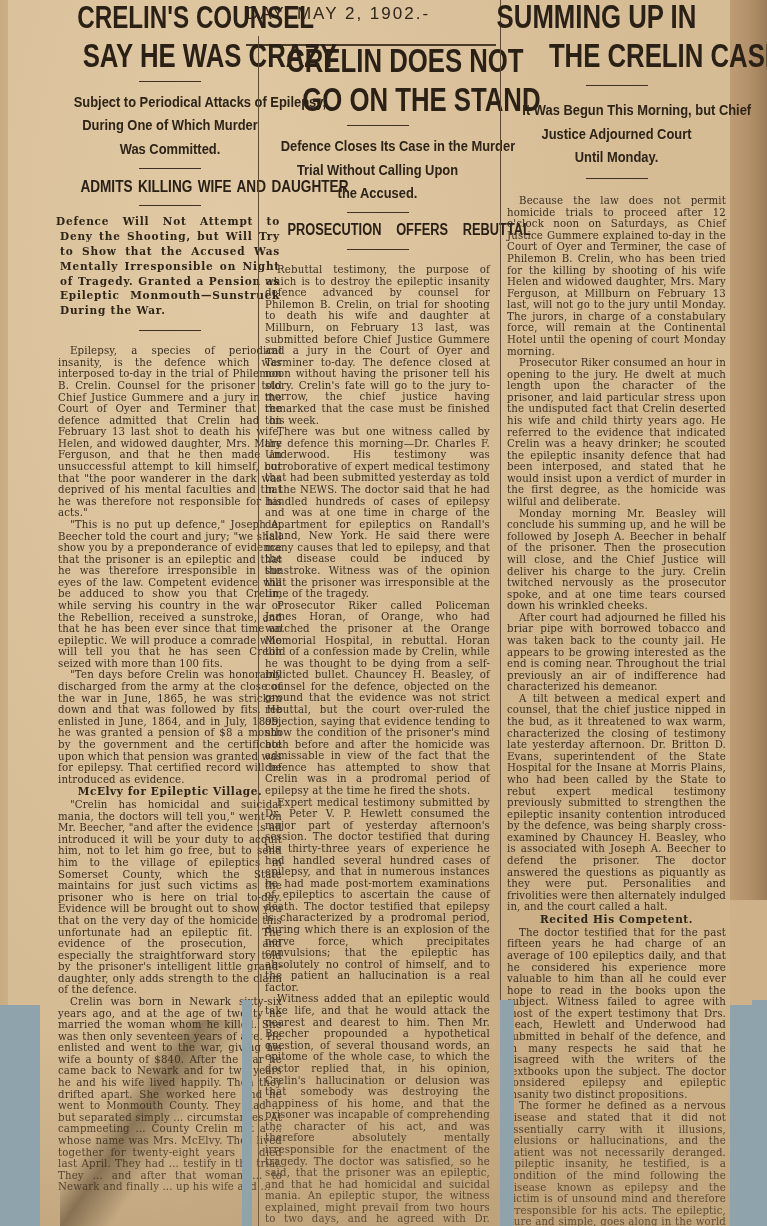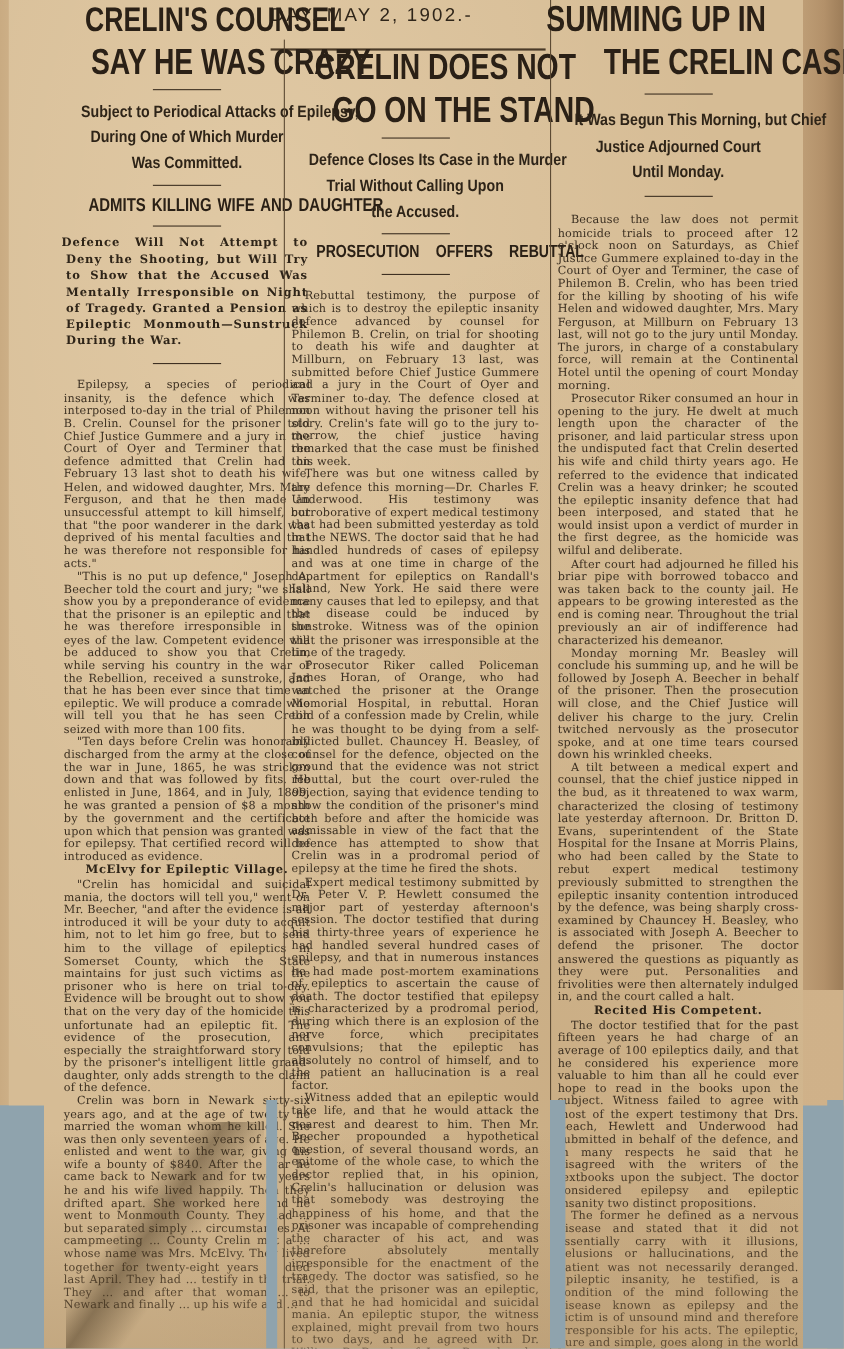--- a/index.html
+++ b/index.html
@@ -144,22 +144,22 @@
     <div class="hl hl-big" style="margin-left:-40px;">SUMMING UP IN</div>
     <div class="hl hl-big" style="margin-top:4px; margin-left:20px;">THE CRELIN CASE</div>
     <div class="rule" style="margin:12px auto;"></div>
     <div class="sub">It Was Begun This Morning, but Chief</div>
     <div class="sub">Justice Adjourned Court</div>
     <div class="sub">Until Monday.</div>
     <div class="rule" style="margin:10px auto 16px;"></div>
     <div class="body">
       <p>Because the law does not permit homicide trials to proceed after 12 o'clock noon on Saturdays, as Chief Justice Gummere explained to-day in the Court of Oyer and Terminer, the case of Philemon B. Crelin, who has been tried for the killing by shooting of his wife Helen and widowed daughter, Mrs. Mary Ferguson, at Millburn on February 13 last, will not go to the jury until Monday. The jurors, in charge of a constabulary force, will remain at the Continental Hotel until the opening of court Monday morning.</p>
       <p>Prosecutor Riker consumed an hour in opening to the jury. He dwelt at much length upon the character of the prisoner, and laid particular stress upon the undisputed fact that Crelin deserted his wife and child thirty years ago. He referred to the evidence that indicated Crelin was a heavy drinker; he scouted the epileptic insanity defence that had been interposed, and stated that he would insist upon a verdict of murder in the first degree, as the homicide was wilful and deliberate.</p>
+      <p>Monday morning Mr. Beasley will conclude his summing up, and he will be followed by Joseph A. Beecher in behalf of the prisoner. Then the prosecution will close, and the Chief Justice will deliver his charge to the jury. Crelin twitched nervously as the prosecutor spoke, and at one time tears coursed down his wrinkled cheeks.</p>
       <p>After court had adjourned he filled his briar pipe with borrowed tobacco and was taken back to the county jail. He appears to be growing interested as the end is coming near. Throughout the trial previously an air of indifference had characterized his demeanor.</p>
-      <p>Monday morning Mr. Beasley will conclude his summing up, and he will be followed by Joseph A. Beecher in behalf of the prisoner. Then the prosecution will close, and the Chief Justice will deliver his charge to the jury. Crelin twitched nervously as the prosecutor spoke, and at one time tears coursed down his wrinkled cheeks.</p>
       <p>A tilt between a medical expert and counsel, that the chief justice nipped in the bud, as it threatened to wax warm, characterized the closing of testimony late yesterday afternoon. Dr. Britton D. Evans, superintendent of the State Hospital for the Insane at Morris Plains, who had been called by the State to rebut expert medical testimony previously submitted to strengthen the epileptic insanity contention introduced by the defence, was being sharply cross-examined by Chauncey H. Beasley, who is associated with Joseph A. Beecher to defend the prisoner. The doctor answered the questions as piquantly as they were put. Personalities and frivolities were then alternately indulged in, and the court called a halt.</p>
       <div class="subhead">Recited His Competent.</div>
       <p>The doctor testified that for the past fifteen years he had charge of an average of 100 epileptics daily, and that he considered his experience more valuable to him than all he could ever hope to read in the books upon the subject. Witness failed to agree with most of the expert testimony that Drs. Beach, Hewlett and Underwood had submitted in behalf of the defence, and in many respects he said that he disagreed with the writers of the textbooks upon the subject. The doctor considered epilepsy and epileptic insanity two distinct propositions.</p>
       <p>The former he defined as a nervous disease and stated that it did not essentially carry with it illusions, delusions or hallucinations, and the patient was not necessarily deranged. Epileptic insanity, he testified, is a condition of the mind following the disease known as epilepsy and the victim is of unsound mind and therefore irresponsible for his acts. The epileptic, pure and simple, goes along in the world as any ordinary individual, but at irregular intervals is seized with convulsions, and after a return to consciousness he remembers what transpires beforehand, but, of course, he does not recall what has occurred during that unconscious period.</p>
 
     </div>
   </div>
 
   <div class="fade-bottom"></div>
 </div>

